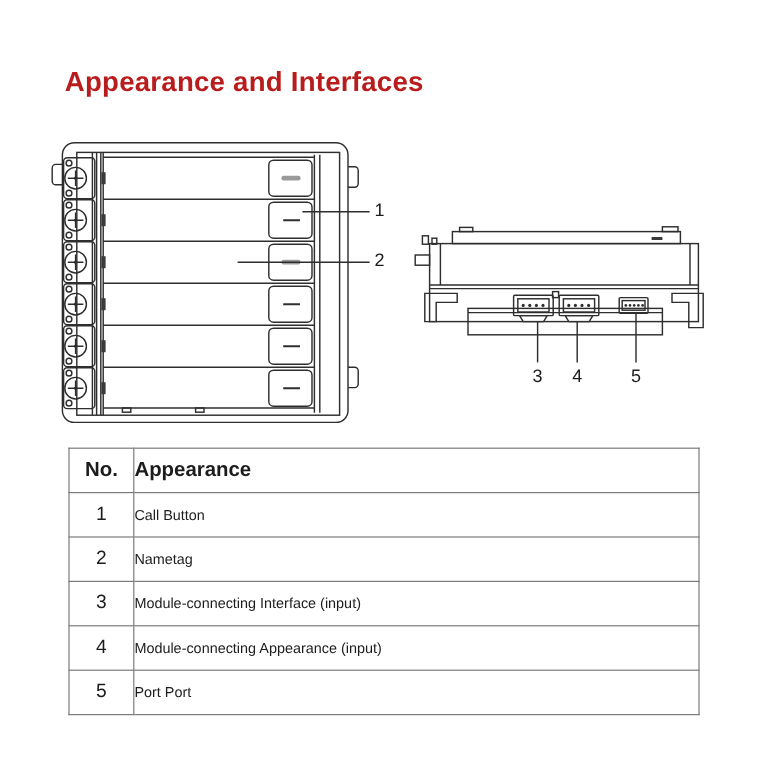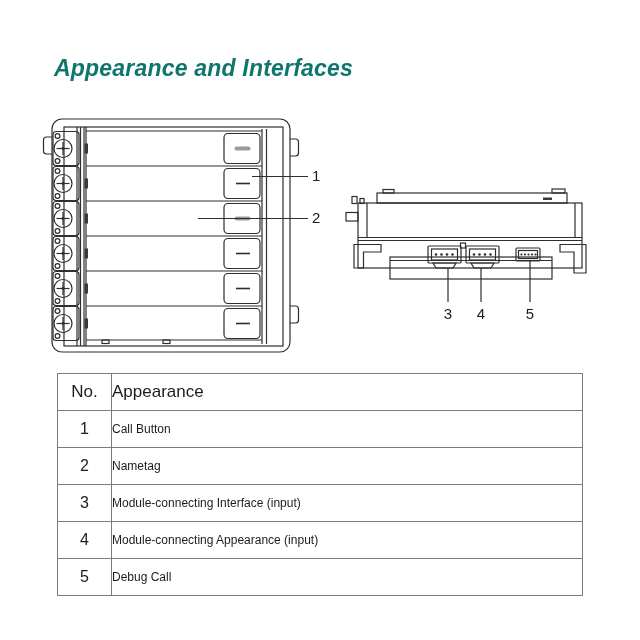--- a/index.html
+++ b/index.html
@@ -5,39 +5,39 @@
   html,body{margin:0;padding:0;}
   body{
     width:640px;height:640px;position:relative;
     background:#ffffff;
     font-family:"Liberation Sans",sans-serif;
     color:#1c1c1c;
     overflow:hidden;
   }
   .page-title{
     position:absolute;left:54px;top:55px;
-    font-size:23px;font-weight:700;letter-spacing:.2px;color:#0f766e;font-style:italic;
+    font-size:23px;font-weight:700;letter-spacing:.2px;color:#b91c1c;
   }
   svg.diagram{position:absolute;}
   svg.front-view{left:40px;top:112px;}
   svg.side-view{left:340px;top:180px;}
   .callout{
     position:absolute;font-size:15px;color:#1c1c1c;line-height:18px;
   }
   .callout.centered{transform:translateX(-50%);}
   table.parts-table{
     position:absolute;left:57px;top:373px;
     width:526px;border-collapse:collapse;table-layout:fixed;
   }
   table.parts-table th,table.parts-table td{
     border:1.5px solid #7b7b7b;height:36px;padding:0;
     font-weight:400;
   }
   table.parts-table col.c-no{width:54px;}
-  table.parts-table th{font-weight:400;font-size:17px;}
+  table.parts-table th{font-weight:700;font-size:17px;}
   .cell-no{text-align:center;font-size:16px;}
   th.cell-no{font-size:17px;}
   .cell-desc{text-align:left;padding-left:12px;font-size:12px;}
   th.cell-desc{padding-left:12px;}
 </style>
 </head>
 <body>
 
 <div class="page-title">Appearance and Interfaces</div>
 
@@ -203,16 +203,16 @@
   <tr>
     <td class="cell-no">3</td>
     <td class="cell-desc">Module-connecting Interface (input)</td>
   </tr>
   <tr>
     <td class="cell-no">4</td>
     <td class="cell-desc">Module-connecting Appearance (input)</td>
   </tr>
   <tr>
     <td class="cell-no">5</td>
-    <td class="cell-desc">Debug Call</td>
+    <td class="cell-desc">Port Port</td>
   </tr>
 </tbody>
   </table>
 
 </body></html>

